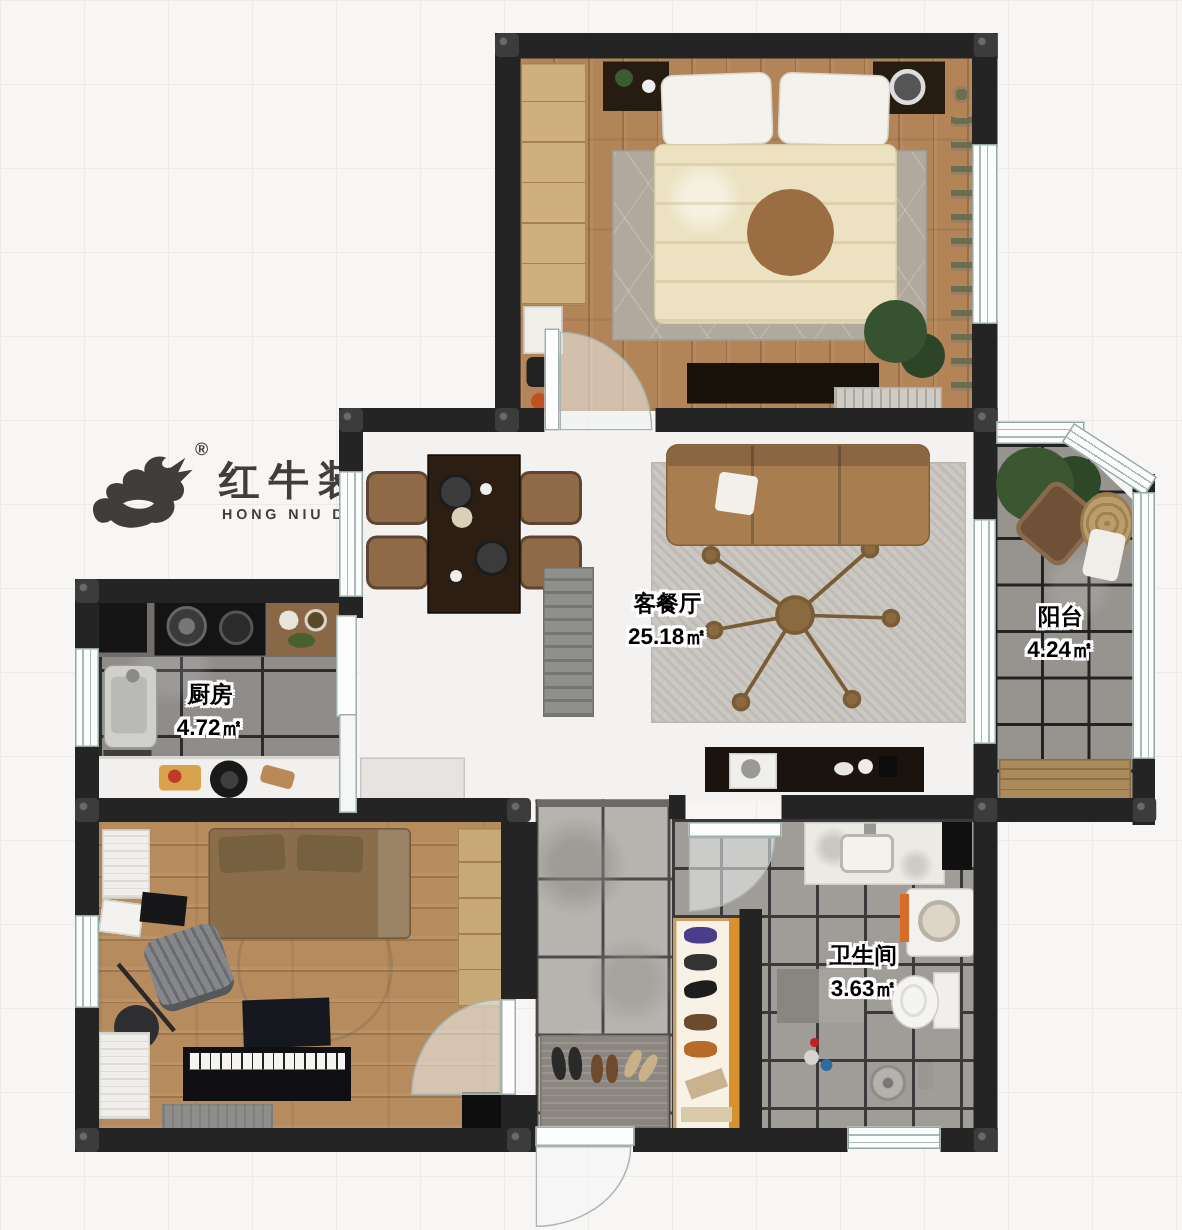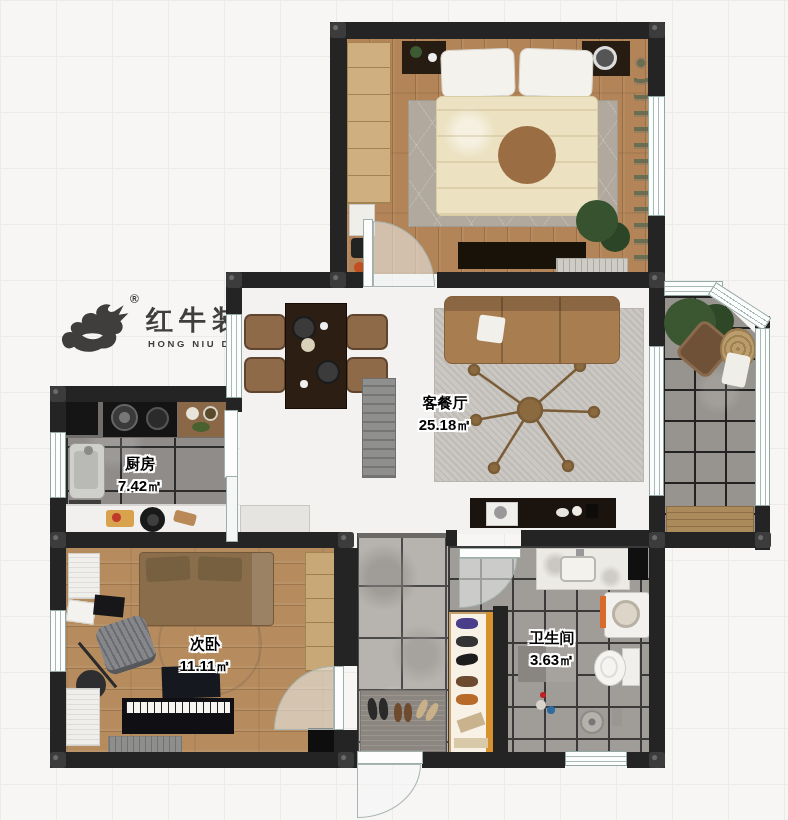--- a/index.html
+++ b/index.html
@@ -257,26 +257,26 @@
   <div class="cap" style="left:338px;top:532px;"></div>
   <div class="cap" style="left:338px;top:752px;"></div>
   <div class="cap" style="left:649px;top:532px;"></div>
   <div class="cap" style="left:649px;top:752px;"></div>
   <div class="cap" style="left:755px;top:532px;"></div>
 
   <div class="room-label" style="left:390px;top:395px;width:110px;">
     <span>客餐厅</span>
     <span>25.18㎡</span>
   </div>
+  <div class="room-label" style="left:667px;top:404px;width:80px;">
+    <span>阳台</span>
+    <span>4.24㎡</span>
+  </div>
   <div class="room-label" style="left:100px;top:456px;width:80px;">
     <span>厨房</span>
-    <span>7.42㎡</span>
-  </div>
-  <div class="room-label" style="left:160px;top:636px;width:90px;">
-    <span>次卧</span>
-    <span>11.11㎡</span>
-  </div>
-  <div class="room-label" style="left:506px;top:630px;width:92px;">
+    <span>4.72㎡</span>
+  </div>
+  <div class="room-label" style="left:506px;top:630px;width:92px;align-items:flex-end;">
     <span>卫生间</span>
     <span>3.63㎡</span>
   </div>
 
 </div>
 
 </body></html>

